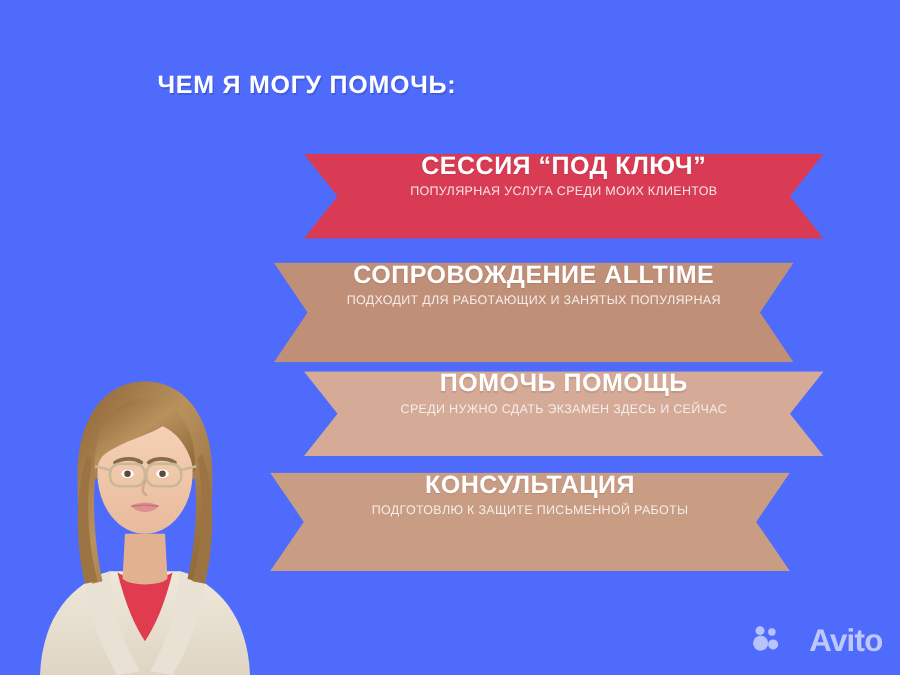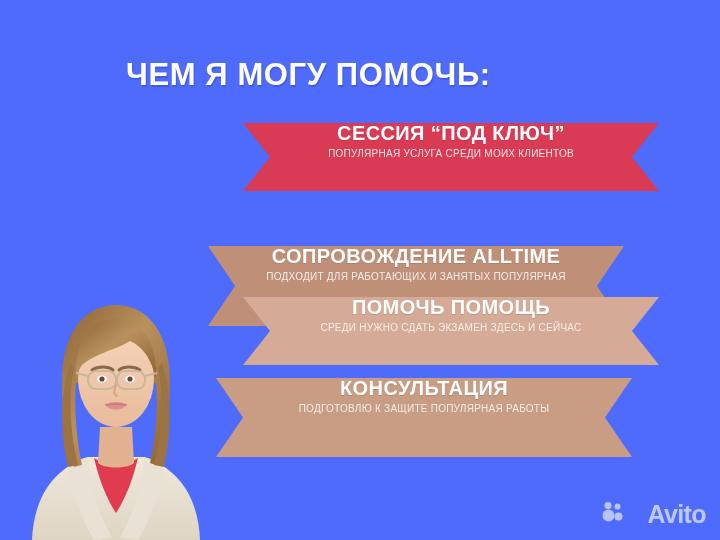--- a/index.html
+++ b/index.html
@@ -19,21 +19,21 @@
     height: 540px;
     background: #4f6bfb;
     overflow: hidden;
   }
 
   
   #poster-title {
     position: absolute;
     left: 126px;
     top: 57px;
-    font-size: 31px;
+    font-size: 20px;
     font-weight: bold;
     letter-spacing: 0.6px;
     color: #ffffff;
     text-shadow: 1px 2px 0 rgba(35,55,150,0.30);
     white-space: nowrap;
   }
 
   
   .ribbon {
     position: absolute;
@@ -57,21 +57,21 @@
     color: #f4ece8;
     font-size: 10px;
     font-weight: normal;
     letter-spacing: 0.25px;
     margin-top: 4px;
     white-space: nowrap;
   }
   .ribbon.red .ribbon-sub { color: #f6e2e4; }
 
   #ribbon-1 { left: 243px; top: 123px; width: 416px; height: 68px; }
-  #ribbon-2 { left: 208px; top: 210px; width: 416px; height: 80px; margin-top: 36px; }
+  #ribbon-2 { left: 219px; top: 210px; width: 416px; height: 80px; }
   #ribbon-3 { left: 243px; top: 297px; width: 416px; height: 68px; }
   #ribbon-4 { left: 216px; top: 378px; width: 416px; height: 79px; }
 
   
   #photo {
     position: absolute;
     left: 24px;
     top: 287px;
     width: 184px;
     height: 253px;
@@ -114,21 +114,21 @@
     <div class="ribbon-sub">ПОДХОДИТ ДЛЯ РАБОТАЮЩИХ И ЗАНЯТЫХ ПОПУЛЯРНАЯ</div>
   </div>
 
   <div class="ribbon" id="ribbon-3" style="background: rgb(213, 171, 152);">
     <div class="ribbon-title">ПОМОЧЬ ПОМОЩЬ</div>
     <div class="ribbon-sub">СРЕДИ НУЖНО СДАТЬ ЭКЗАМЕН ЗДЕСЬ И СЕЙЧАС</div>
   </div>
 
   <div class="ribbon" id="ribbon-4" style="background: rgb(201, 156, 132);">
     <div class="ribbon-title">КОНСУЛЬТАЦИЯ</div>
-    <div class="ribbon-sub">ПОДГОТОВЛЮ К ЗАЩИТЕ ПОПУЛЯРНАЯ РАБОТЫ</div>
+    <div class="ribbon-sub">ПОДГОТОВЛЮ К ЗАЩИТЕ ПИСЬМЕННОЙ РАБОТЫ</div>
   </div>
 
   <div id="photo">
     <svg width="184" height="253" viewBox="0 0 184 253" xmlns="http://www.w3.org/2000/svg">
       <defs>
         <linearGradient id="hairGrad" x1="0" y1="0" x2="1" y2="1">
           <stop offset="0%" stop-color="#8c6437"></stop>
           <stop offset="45%" stop-color="#b9915d"></stop>
           <stop offset="100%" stop-color="#8a6334"></stop>
         </linearGradient>

